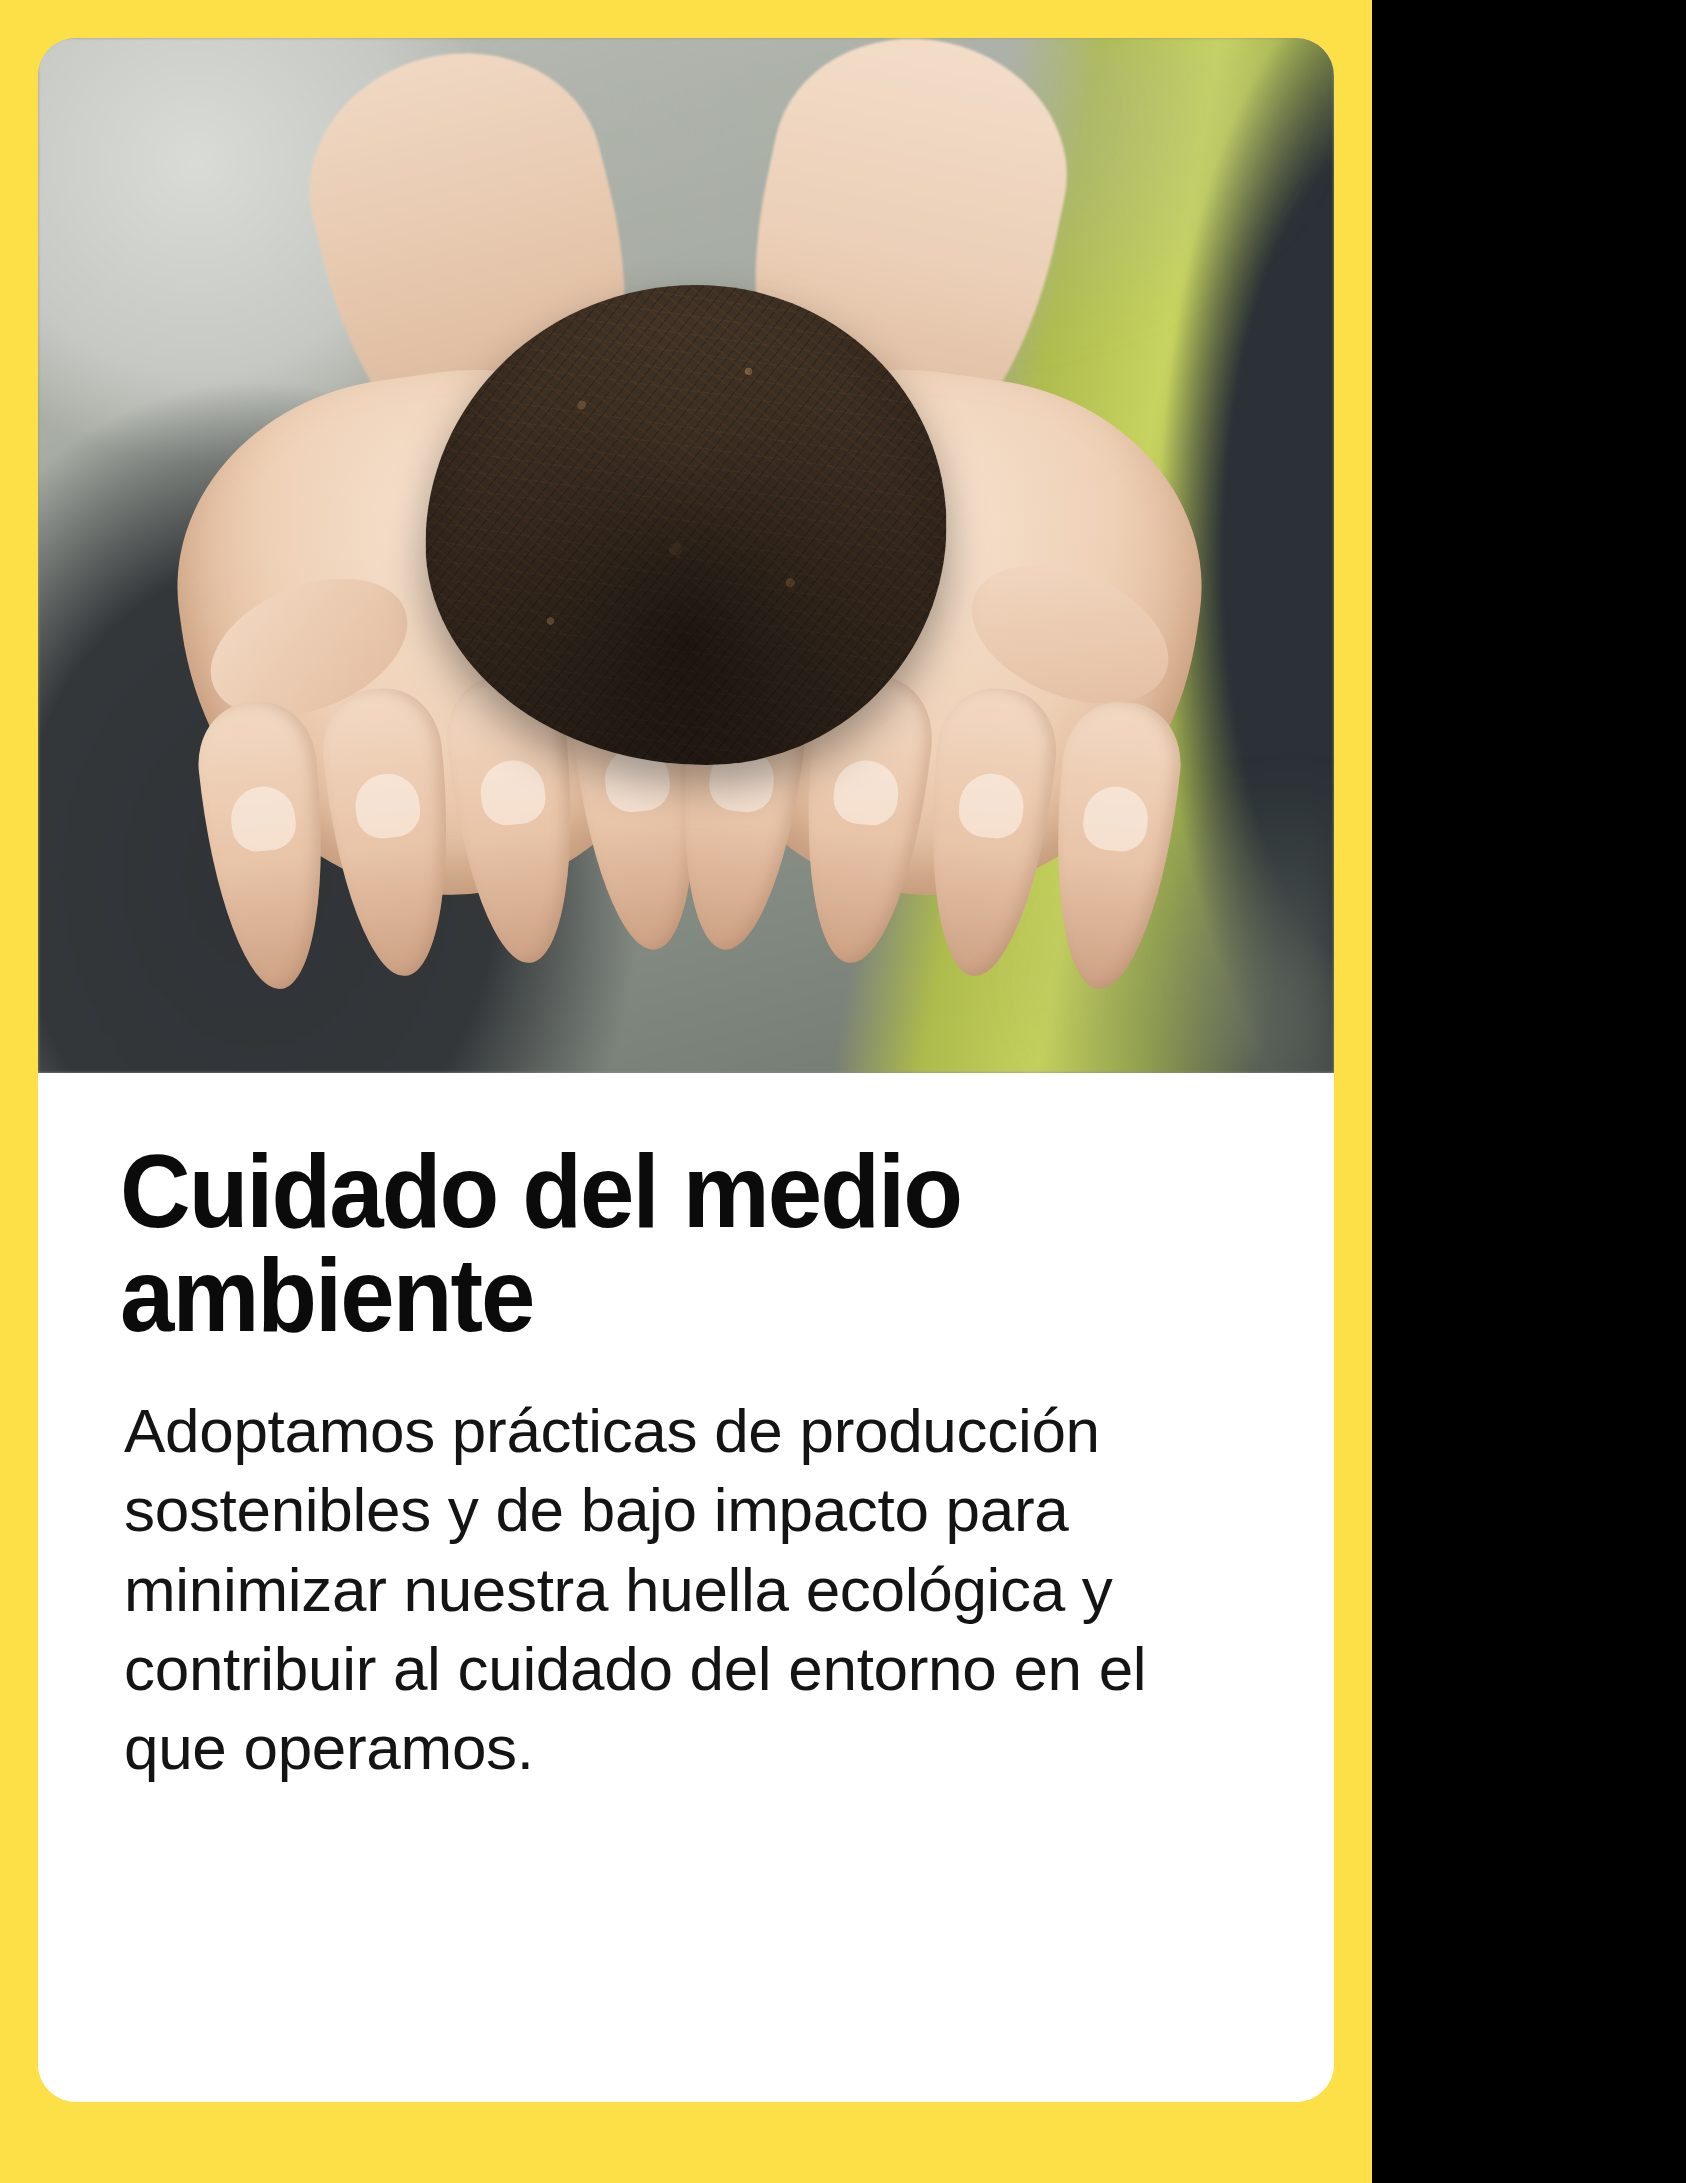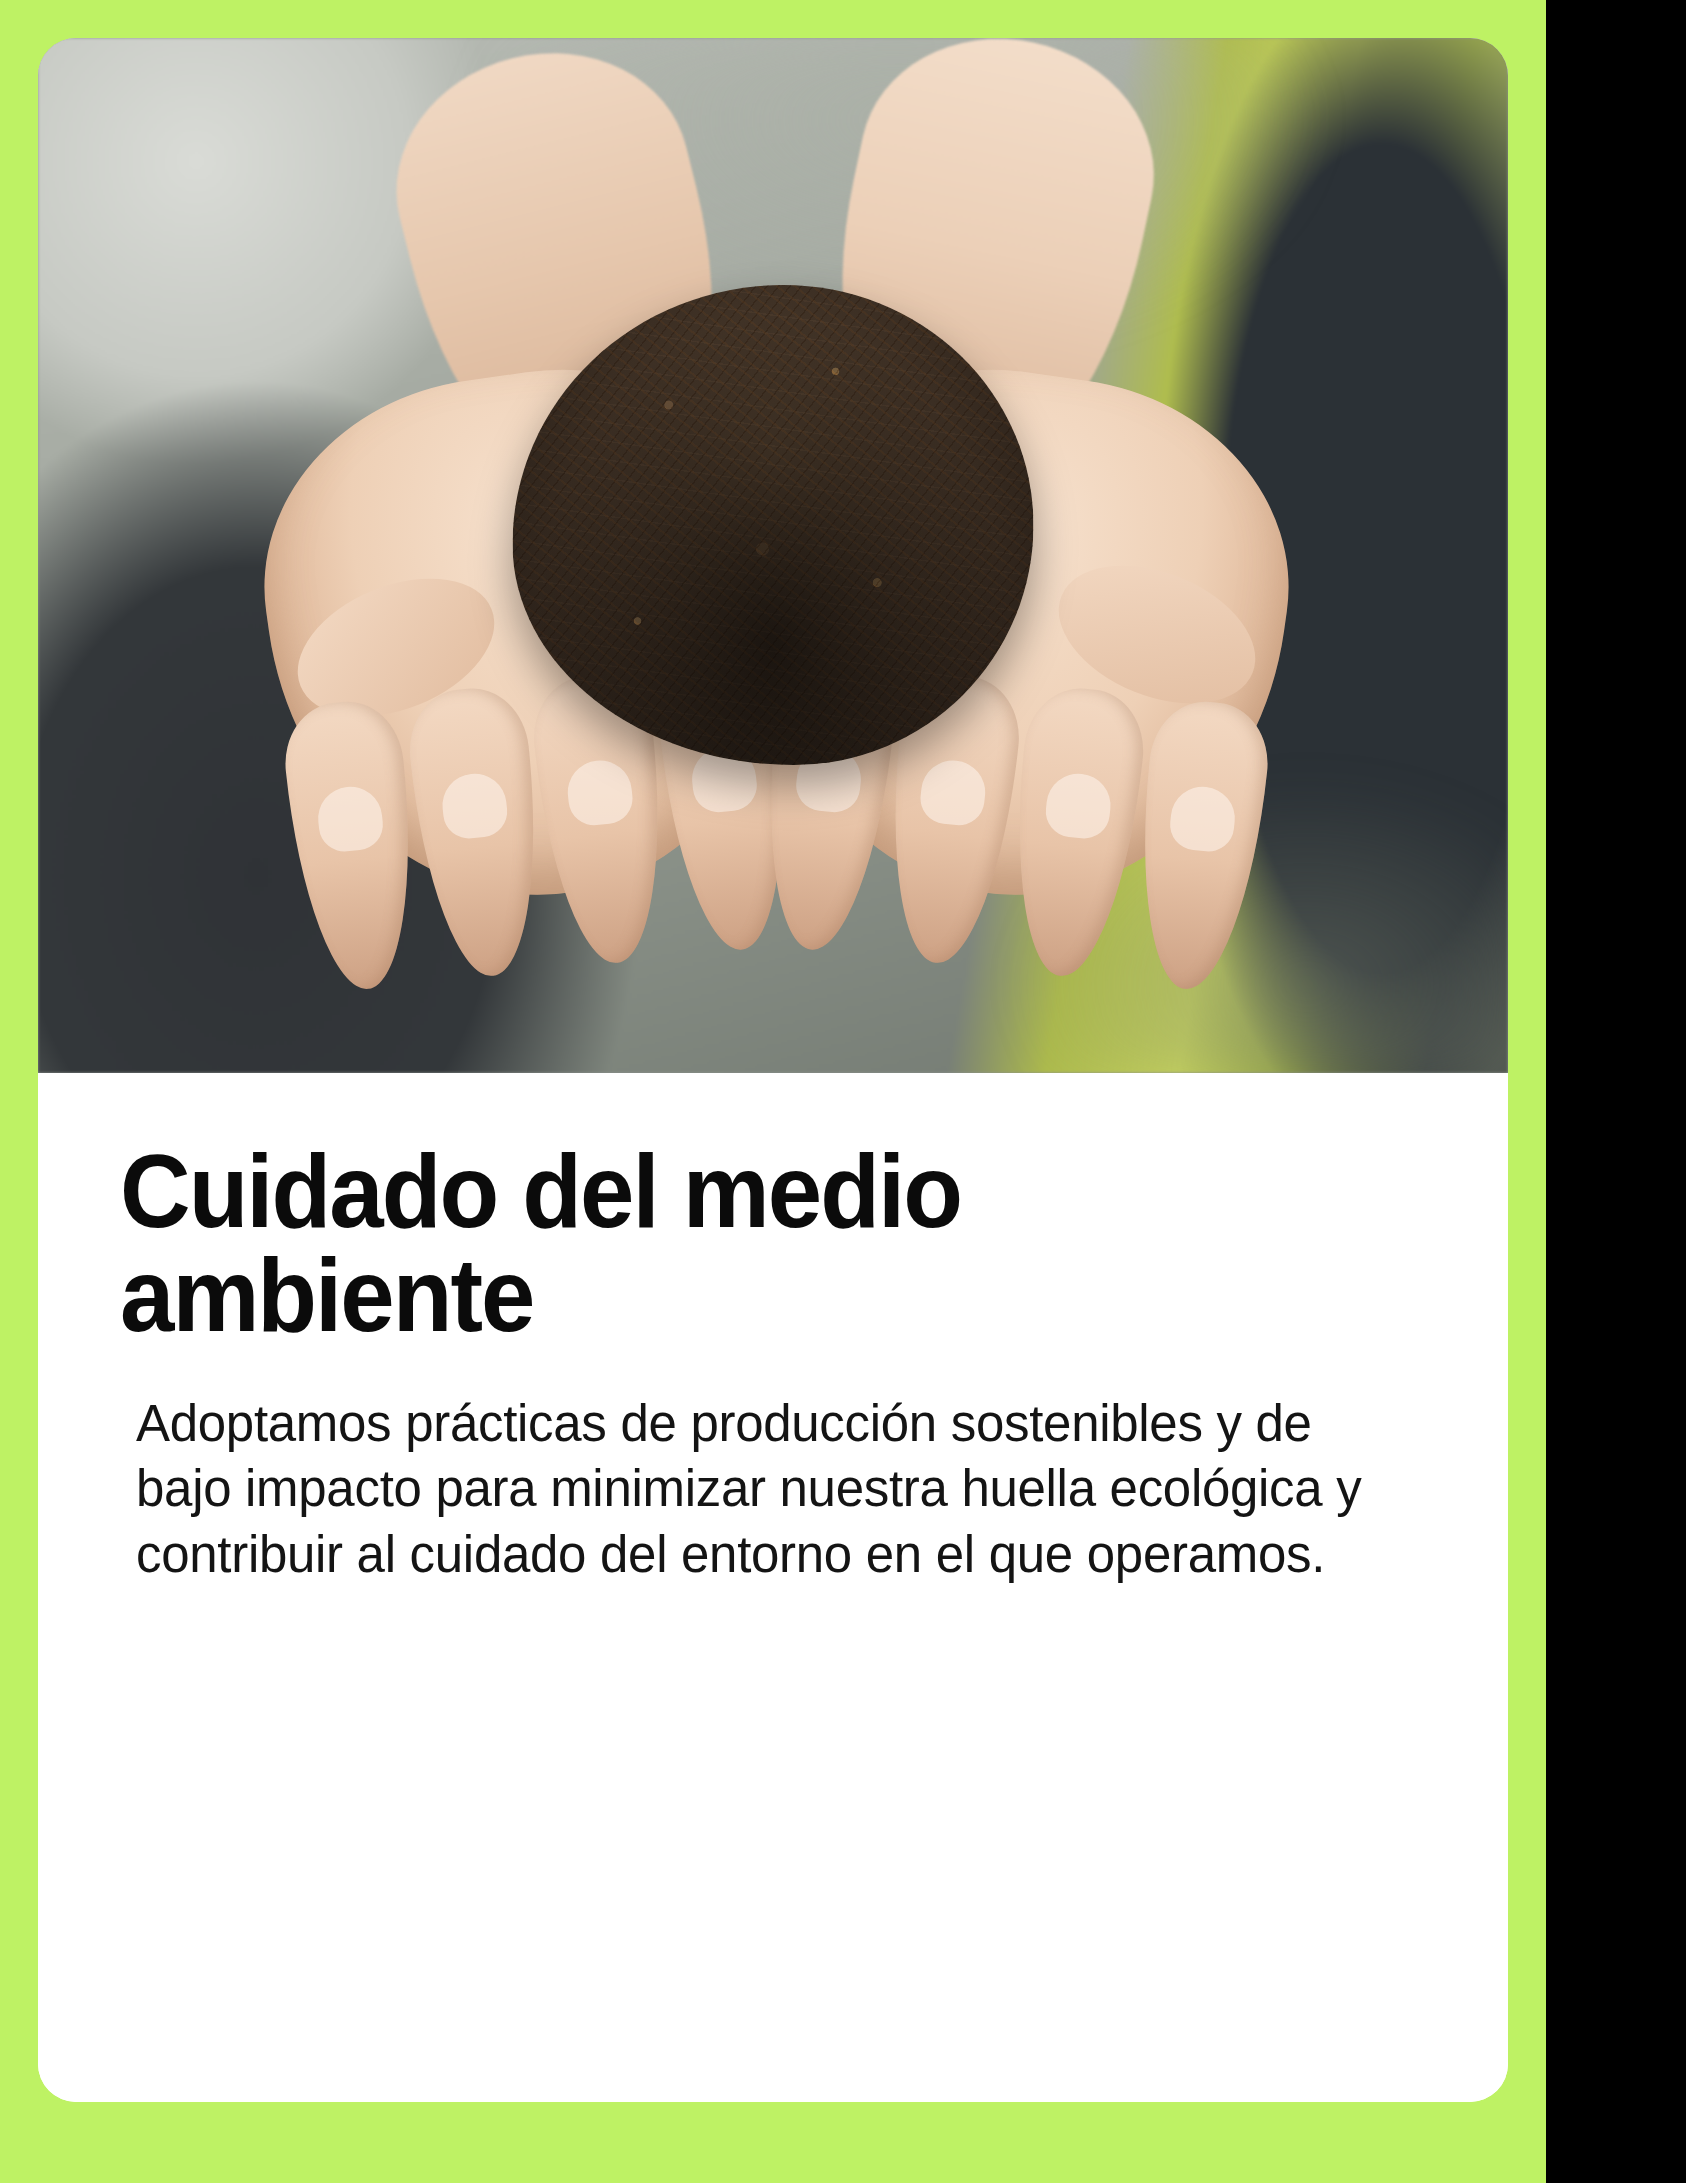--- a/index.html
+++ b/index.html
@@ -9,23 +9,23 @@
   }
   body {
     width: 1687px;
     height: 2183px;
     font-family: "Liberation Sans", sans-serif;
     -webkit-font-smoothing: antialiased;
   }
 
   .screen {
     position: relative;
-    width: 1546px;
+    width: 1372px;
     height: 2183px;
-    background: #bef264;
+    background: #fde047;
     box-sizing: border-box;
     display: flex;
     align-items: flex-start;
     justify-content: center;
     padding: 38px 38px 38px 38px;
   }
 
   .card {
     position: relative;
     width: 1517px;
@@ -202,24 +202,24 @@
     font-size: 104px;
     line-height: 1.0;
     letter-spacing: -2.1px;
     color: #0b0b0b;
     max-width: 1152px;
     transform: scaleX(0.94);
     transform-origin: left center;
   }
 
   .card-text {
-    margin: 16px;
+    margin: 4px;
     font-family: "Liberation Sans", sans-serif;
     font-weight: 400;
-    font-size: 51px;
+    font-size: 62px;
     line-height: 1.28;
     color: #141414;
     max-width: 1275px;
     letter-spacing: -0.3px;
   }
 </style>
 </head>
 <body>
 
 <div class="screen">

